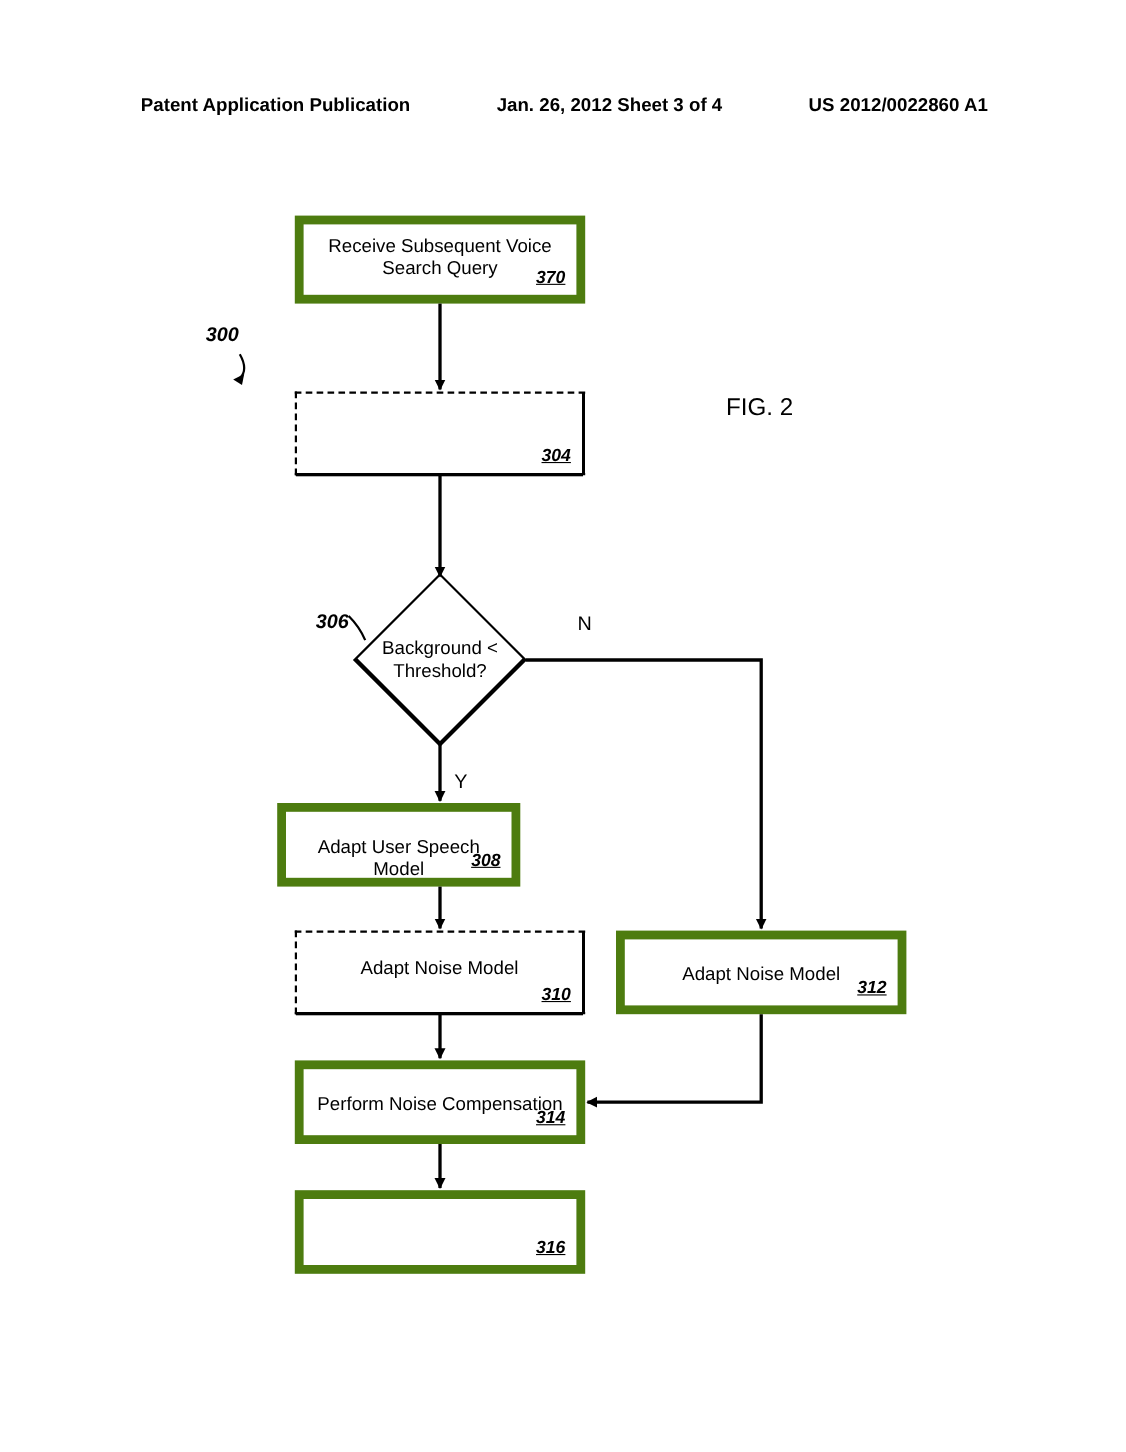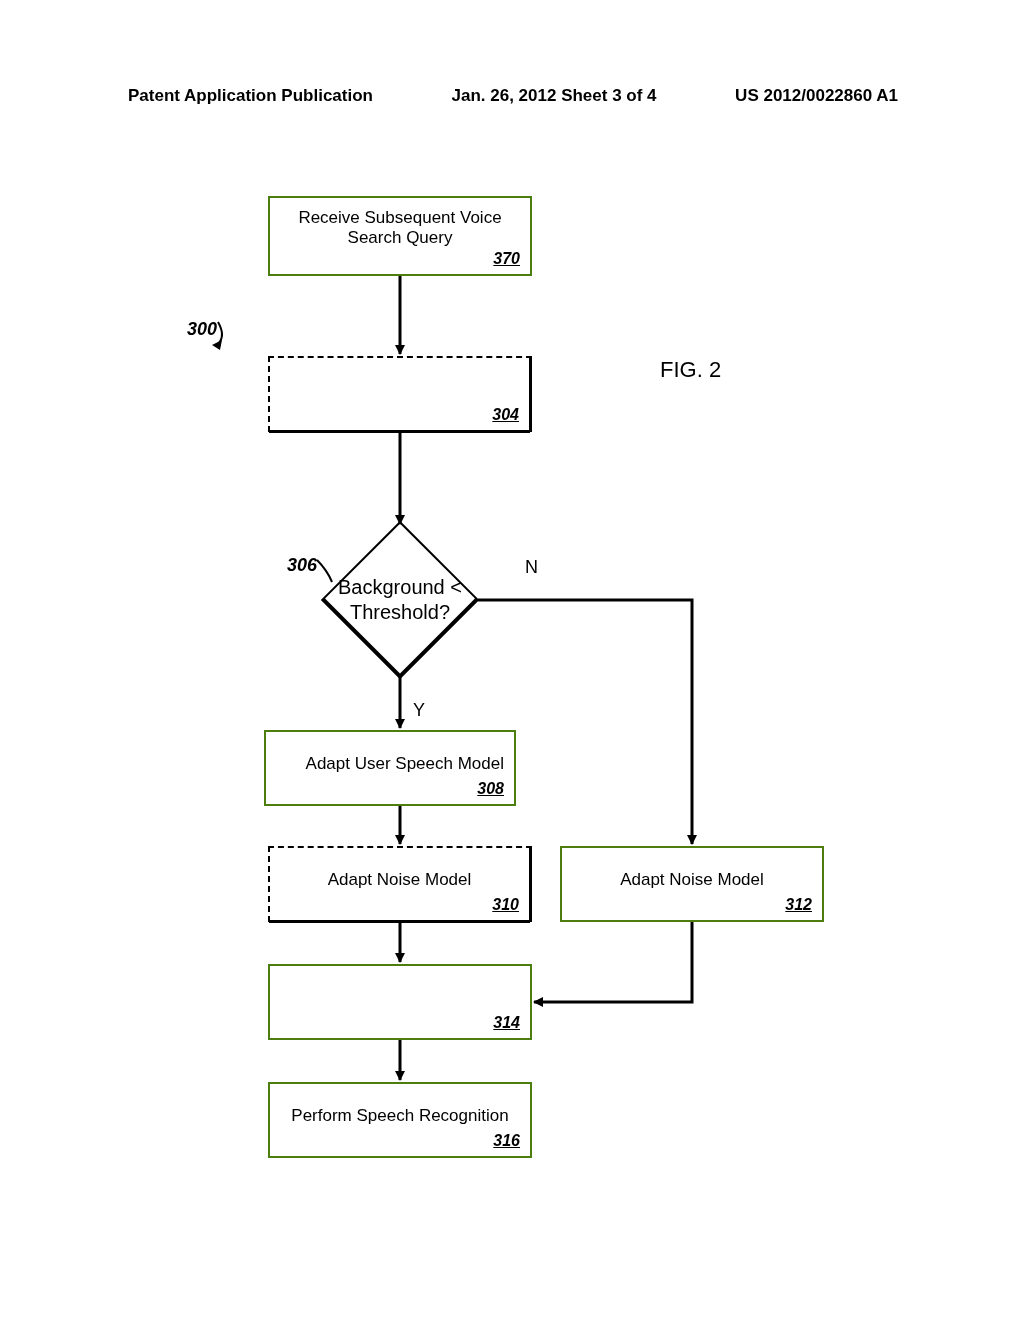--- a/index.html
+++ b/index.html
@@ -20,21 +20,21 @@
     justify-content: space-between;
     font-size: 17px;
     font-weight: bold;
   }
   .box {
     position: absolute;
     background: #fff;
     text-align: center;
     font-size: 17px;
   }
-  .box.solid3 { border: 2px solid #4d7c0f; }
+  .box.solid3 { border: 8px solid #4d7c0f; }
   .box.dashed {
     border-top: 2px dashed #000;
     border-left: 2px dashed #000;
     border-bottom: 2px dashed #000;
     border-right: 3px solid #000;
   }
   .box.dashed::after {
     content: "";
     position: absolute;
     left: -1px; right: -1px; bottom: -3px;
@@ -67,21 +67,21 @@
     border-left: 2px solid #000;
     border-right: 4px solid #000;
     border-bottom: 4px solid #000;
     background: #fff;
   }
   .diamond .dtxt {
     position: absolute;
     left: 50%; top: 50%;
     transform: translate(-50%, -50%);
     text-align: center;
-    font-size: 20px;
+    font-size: 17px;
     line-height: 1.25;
     white-space: nowrap;
   }
   .lbl {
     position: absolute;
     font-size: 18px;
   }
   .ref-inline {
     font-weight: bold;
     font-style: italic;
@@ -107,21 +107,21 @@
 <body>
 
 <div class="header-bar">
   <span>Patent Application Publication</span>
   <span>Jan. 26, 2012  Sheet 3 of 4</span>
   <span>US 2012/0022860 A1</span>
 </div>
 
 <div class="fig-title" style="left:660px; top:357px;">FIG. 2</div>
 
-<div class="leader" style="left:187px; top:319px;">300</div>
+<div class="leader" style="left:187px; top:294px;">300</div>
 
 <div class="box solid3" style="left:268px; top:196px; width:264px; height:80px;">
   <span class="title">Receive Subsequent Voice Search Query</span>
   <span class="ref">370</span>
 </div>
 
 <div class="box dashed" style="left:268px; top:356px; width:264px; height:76px;">
   <span class="ref">304</span>
 </div>
 
@@ -130,41 +130,41 @@
   <div class="dtxt">
     <span>Background &lt;</span><br>
     <span>Threshold?</span>
   </div>
 </div>
 
 <div class="lbl ref-inline" style="left:287px; top:555px;">306</div>
 <div class="lbl" style="left:413px; top:700px;">Y</div>
 <div class="lbl" style="left:525px; top:557px;">N</div>
 
-<div class="box solid3" style="left:264px; top:730px; width:252px; height:76px;text-align:right;">
+<div class="box solid3" style="left:252px; top:730px; width:221px; height:76px;">
   <span class="title" style="padding-top:22px;">Adapt User Speech Model</span>
   <span class="ref">308</span>
 </div>
 
 <div class="box dashed" style="left:268px; top:846px; width:264px; height:76px;">
   <span class="title" style="padding-top:22px;">Adapt Noise Model</span>
   <span class="ref">310</span>
 </div>
 
 <div class="box solid3" style="left:560px; top:846px; width:264px; height:76px;">
   <span class="title" style="padding-top:22px;">Adapt Noise Model</span>
   <span class="ref">312</span>
 </div>
 
 <div class="box solid3" style="left:268px; top:964px; width:264px; height:76px;">
+  <span class="title" style="padding-top:22px;">Perform Noise Compensation</span>
   <span class="ref">314</span>
 </div>
 
 <div class="box solid3" style="left:268px; top:1082px; width:264px; height:76px;">
-  <span class="title" style="padding-top:22px;">Perform Speech Recognition</span>
   <span class="ref">316</span>
 </div>
 
 <svg class="wires">
   <defs>
     <marker id="ah" markerWidth="12" markerHeight="12" refX="9" refY="5" orient="auto" markerUnits="userSpaceOnUse">
       <path d="M0,0 L10,5 L0,10 Z" fill="#000"></path>
     </marker>
   </defs>
 

